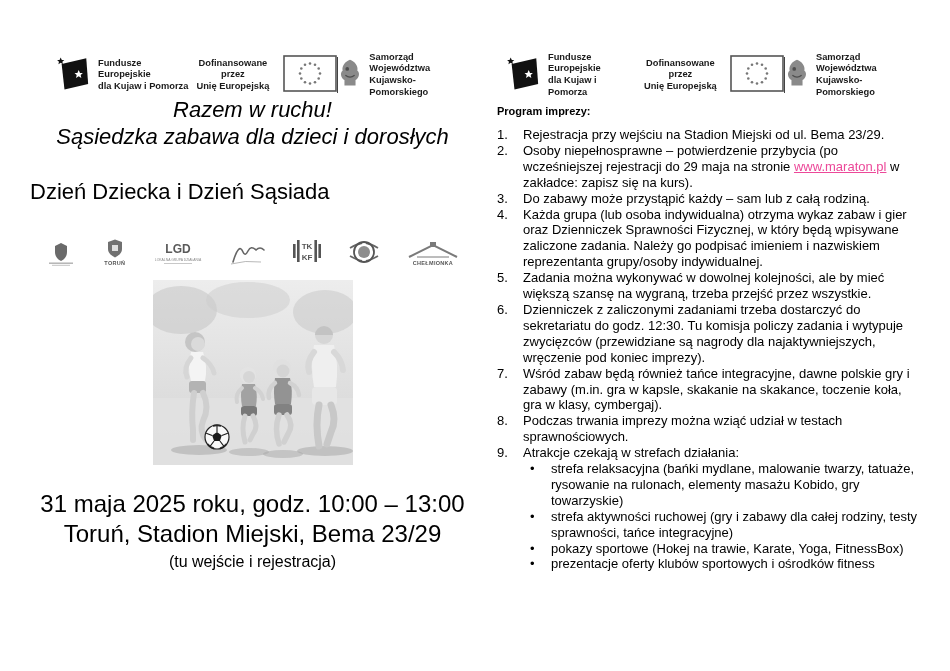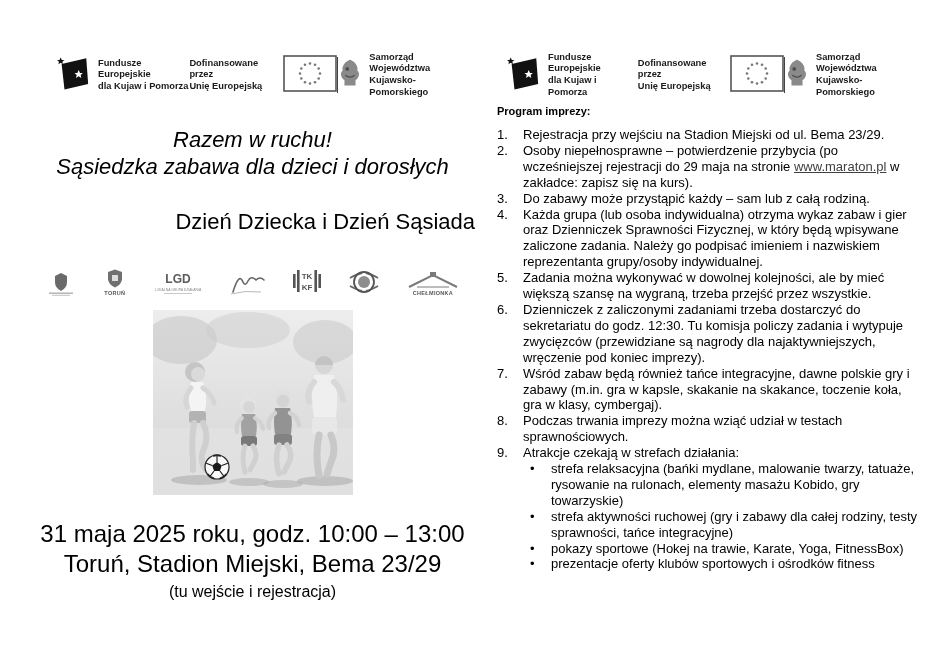--- a/index.html
+++ b/index.html
@@ -10,45 +10,45 @@
   .page{position:absolute;top:0;height:671px;}
   #left-page{left:30px;width:445px;}
   #right-page{left:490px;width:437px;}
 
   
   .eu-header{margin-top:54px;display:flex;align-items:center;justify-content:space-between;height:42px;}
   #left-page .eu-header{margin-left:25px;margin-right:5px;}
   #right-page .eu-header{margin-left:15px;margin-right:12px;}
   .logo-group{display:flex;align-items:center;gap:7px;}
   .logo-text{font-size:9.3px;font-weight:700;line-height:1.25;color:#1a1a1a;letter-spacing:0;}
-  .logo-text.right{text-align:left;}
+  .logo-text.right{text-align:center;}
   .vline{width:1px;height:36px;background:#444;}
 
   
-  .title-block{margin-top:30px;text-align:center;font-style:italic;font-size:22px;line-height:27px;}
-  .subtitle{margin-top:29px;text-align:right;font-size:22px;}
+  .title-block{text-align:center;font-style:italic;font-size:22px;line-height:27px;}
+  .subtitle{margin-top:29px;text-align:left;font-size:22px;}
   .partners-row{margin-top:27px;display:flex;align-items:flex-end;justify-content:space-between;padding:0 14px;height:34px;}
   .partner{display:flex;flex-direction:column;align-items:center;justify-content:flex-end;gap:1px;}
   .plabel{font-size:5.5px;font-weight:700;color:#555;letter-spacing:.3px;}
   .photo-wrap{width:200px;height:185px;margin:14px auto 0;}
   .date-block{margin-top:24px;text-align:center;}
   .date-line{font-size:24px;line-height:30px;}
   .entry-line{font-size:16px;line-height:26px;}
 
   
   .program-title{margin:9px 0 0 7px;font-size:11px;font-weight:700;}
   .plist{margin:10px 0 0 7px;width:424px;font-size:13px;line-height:15.9px;}
   .prow{display:flex;}
   .num{flex:0 0 26px;}
   .txt{flex:1;}
   .brow{display:flex;margin-left:26px;}
   .bdot{flex:0 0 21px;padding-left:7px;}
   .bdot::before{content:"\2022";}
   .btxt{flex:1;}
-  a.doclink{color:#404040;text-decoration:underline;cursor:pointer;}
+  a.doclink{color:#ec4899;text-decoration:underline;cursor:pointer;}
 </style>
 </head>
 <body>
 
 <div class="page" id="left-page">
 
   <div class="eu-header">
     <div class="logo-group">
       <span>
         <svg width="36" height="37" viewBox="0 0 38 38">

